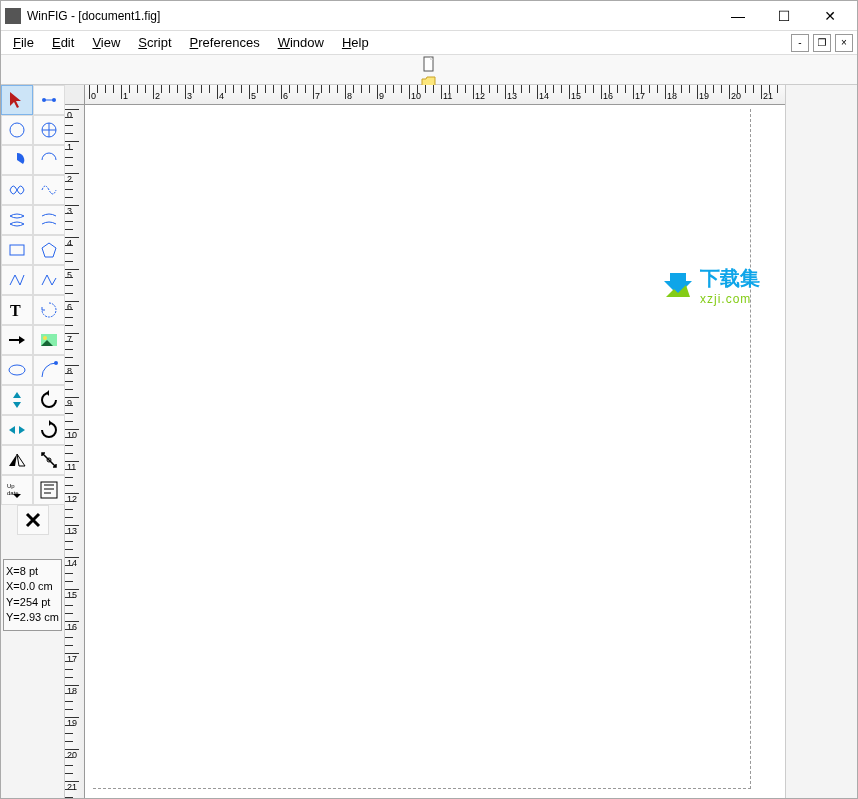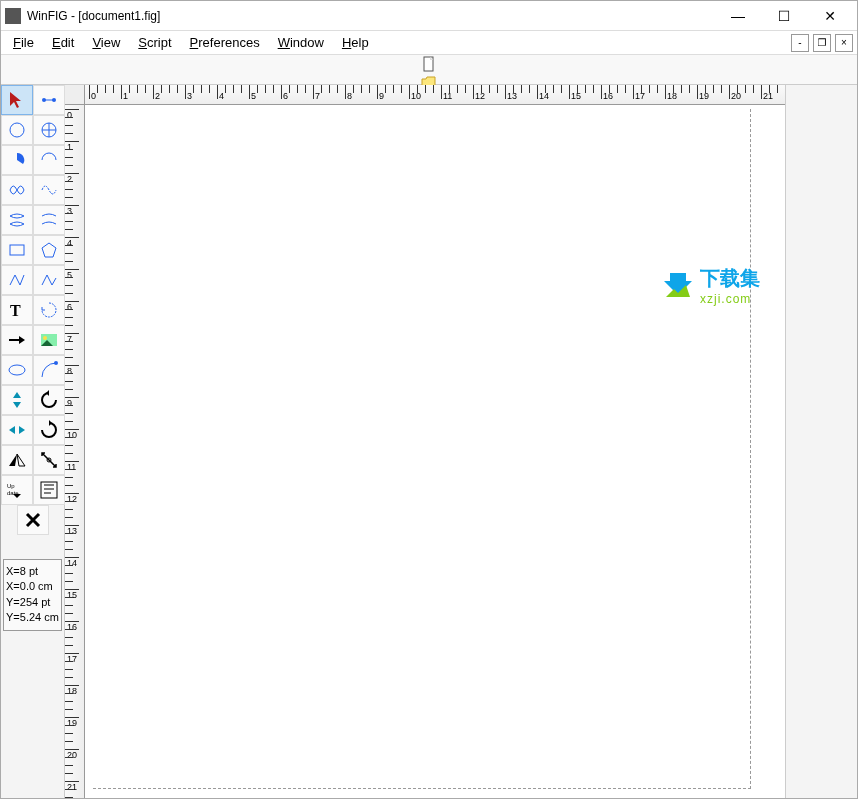--- a/index.html
+++ b/index.html
@@ -433,21 +433,21 @@
             <svg viewBox="0 0 20 20">
               <path d="M4 4 L16 16 M16 4 L4 16" stroke="#000" stroke-width="3"></path>
             </svg>
           </div>
       </div>
       <div class="tspacer"></div>
       <div class="coords">
         <div>X=8 pt</div>
         <div>X=0.0 cm</div>
         <div>Y=254 pt</div>
-        <div>Y=5.24 cm</div>
+        <div>Y=2.93 cm</div>
       </div>
     </div>
 
     <div class="canvas-area">
       <div class="hruler-row">
         <div class="corner"></div>
         <div class="hruler" id="hruler">
             <div class="tick maj" style="left: 4px;"></div>
             <div class="lbl" style="left: 6px;">0</div>
             <div class="tick" style="left: 12px;"></div>

